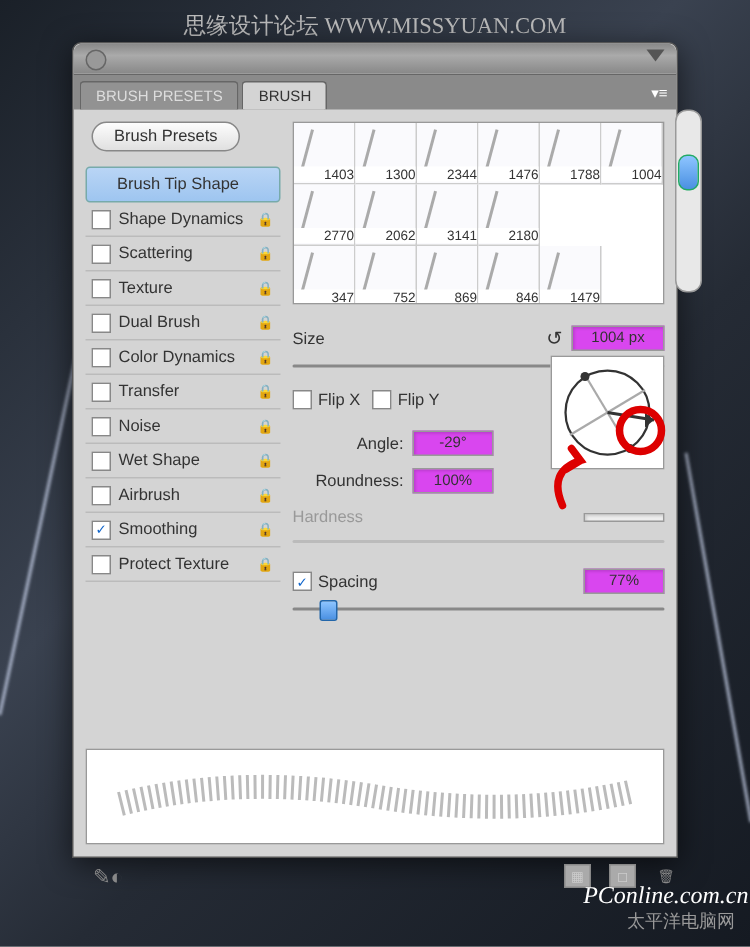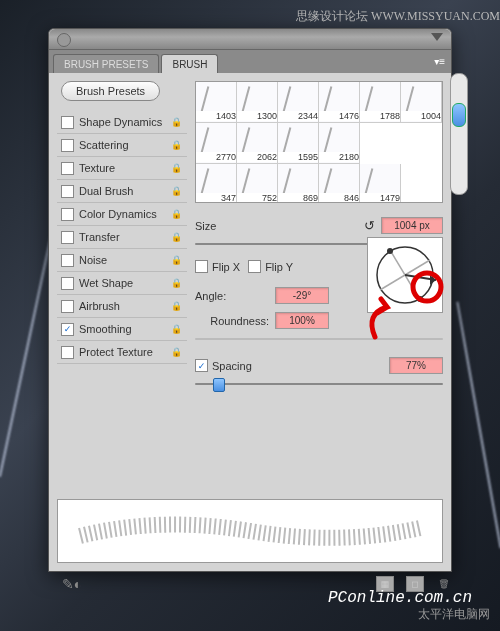--- a/index.html
+++ b/index.html
@@ -1,20 +1,20 @@
 <!DOCTYPE html>
 <html><head>
 <meta charset="utf-8">
 <style>
 body{margin:0;font-family:"Lucida Grande",Arial,sans-serif;font-size:11px;color:#333;background:#2a3038;width:500px;height:631px;overflow:hidden;position:relative}
 .bg{position:absolute;inset:0;background:linear-gradient(135deg,#1a2028,#3a4250 40%,#252b35 60%,#151a22)}
 .light{position:absolute;background:rgba(220,230,255,.7);filter:blur(1px)}
 .l1{width:2px;height:300px;left:30px;top:180px;transform:rotate(12deg)}
 .l2{width:2px;height:250px;right:20px;top:300px;transform:rotate(-10deg)}
-.hdr{position:absolute;top:8px;left:0;right:0;text-align:right;color:#bbb;font-size:12px;font-family:SimSun}
+.hdr{position:absolute;top:8px;left:0;right:0;text-align:center;color:#bbb;font-size:15px;font-family:SimSun}
 .panel{position:absolute;left:48px;top:28px;width:402px;height:542px;background:#d4d4d4;border:1px solid #555;border-radius:6px 6px 0 0;box-shadow:0 4px 20px rgba(0,0,0,.6)}
 .wbar{height:20px;background:linear-gradient(#888,#aaa 40%,#888);border-radius:6px 6px 0 0;border-bottom:1px solid #666;position:relative}
 .wdot{position:absolute;left:8px;top:4px;width:12px;height:12px;border-radius:50%;background:#999;border:1px solid #666}
 .wtri{position:absolute;right:8px;top:4px;width:0;height:0;border-left:6px solid transparent;border-right:6px solid transparent;border-top:8px solid #555}
 .tabs{display:flex;background:#8a8a8a;padding:4px 4px 0 4px;gap:2px;position:relative}
 .tab{padding:4px 10px 3px;background:#929292;color:#ddd;font-size:10px;border:1px solid #666;border-bottom:none;border-radius:3px 3px 0 0;cursor:pointer}
 .tab.active{background:#d4d4d4;color:#333}
 .tmenu{position:absolute;right:6px;top:6px;font-size:10px;color:#fff}
 .body{display:flex;height:480px}
 .side{width:140px;padding:8px 6px 8px 8px}
@@ -26,32 +26,32 @@
 .item .lk{margin-left:auto;font-size:9px;color:#444}
 .main{flex:1;padding:8px 8px 8px 2px;position:relative}
 .grid{border:1px solid #999;background:#fff;height:120px;overflow:hidden;position:relative}
 .grow{display:flex}
 .cell{width:40px;height:40px;border-right:1px solid #ccc;border-bottom:1px solid #ccc;position:relative;background:#fafafd}
 .cell::before{content:"";position:absolute;left:8px;top:4px;width:2px;height:26px;background:#aaa;transform:rotate(15deg)}
 .cell .n{position:absolute;bottom:1px;left:0;right:0;text-align:right;font-size:9px;background:#fff}
 .vsc{position:absolute;right:-17px;top:0;width:16px;height:120px;border:1px solid #999;background:#e8e8e8;border-radius:8px}
 .vth{position:absolute;right:-15px;top:30px;width:12px;height:22px;background:linear-gradient(#8ec5ff,#4a90e2);border-radius:6px;border:1px solid #2a6}
 .row{display:flex;align-items:center;margin-top:10px;font-size:11px}
-.inp{border:1px solid #999;background:#fca5a5;padding:2px 4px;font-size:10px;text-align:center;box-shadow:inset 1px 1px 2px rgba(0,0,0,.15)}
+.inp{border:1px solid #999;background:#d946ef;padding:2px 4px;font-size:10px;text-align:center;box-shadow:inset 1px 1px 2px rgba(0,0,0,.15)}
 .slider{height:16px;position:relative;margin-top:2px}
 .strk{position:absolute;left:0;right:0;top:7px;height:2px;background:#888;border-radius:2px}
 .sth{position:absolute;top:2px;width:10px;height:12px;background:linear-gradient(#8ec5ff,#4a90e2);border:1px solid #26a;border-radius:2px}
 .cb2{width:11px;height:11px;border:1px solid #888;background:#fff;margin-right:4px;display:inline-flex;align-items:center;justify-content:center;font-size:9px;color:#1166cc;vertical-align:middle}
 .dial{width:74px;height:74px;border:1px solid #999;background:#fff;position:absolute;right:8px;top:164px}
 .dial svg{width:100%;height:100%}
 .red{position:absolute;pointer-events:none}
 .prev{position:absolute;left:8px;right:8px;bottom:8px;height:62px;border:1px solid #999;background:#fff;display:flex;align-items:center;justify-content:center;overflow:hidden}
 .fbar{position:absolute;left:48px;top:572px;width:404px;height:24px;display:flex;align-items:center;justify-content:flex-end;gap:12px;color:#ccc}
 .fic{width:16px;height:14px;border:1px solid #888;background:#aaa;font-size:9px;display:flex;align-items:center;justify-content:center}
-.ft1{position:absolute;right:28px;bottom:24px;color:#fff;font-size:16px;font-style:italic;font-family:Liberation Mono, monospace}
+.ft1{position:absolute;right:1px;bottom:24px;color:#fff;font-size:16px;font-style:italic;font-family:Liberation Serif, serif}
 .ft2{position:absolute;right:10px;bottom:8px;color:#999;font-size:12px;font-family:SimSun}
 </style>
 </head>
 <body>
 
 <div class="bg"></div>
 <div class="light l1"></div>
 <div class="light l2"></div>
 
 <div class="hdr">思缘设计论坛 WWW.MISSYUAN.COM</div>
@@ -63,20 +63,25 @@
  </div>
  <div class="tabs">
   <div class="tab">BRUSH PRESETS</div>
   <div class="tab active">BRUSH</div>
   <div class="tmenu">▾≡</div>
  </div>
  <div class="body">
   <div class="side">
    <span class="pbtn">Brush Presets</span>
    <div id="opts">
+          <div class="item sel">
+            <span class="cb none"></span>
+            <span>Brush Tip Shape</span>
+            <span class="lk"></span>
+          </div>
           <div class="item">
             <span class="cb"></span>
             <span>Shape Dynamics</span>
             <span class="lk">🔒</span>
           </div>
           <div class="item">
             <span class="cb"></span>
             <span>Scattering</span>
             <span class="lk">🔒</span>
           </div>
@@ -151,21 +156,21 @@
               </div>
             </div>
             <div class="grow">
               <div class="cell">
                 <div class="n">2770</div>
               </div>
               <div class="cell">
                 <div class="n">2062</div>
               </div>
               <div class="cell">
-                <div class="n">1595</div>
+                <div class="n">3141</div>
               </div>
               <div class="cell">
                 <div class="n">2180</div>
               </div>
             </div>
             <div class="grow">
               <div class="cell">
                 <div class="n">347</div>
               </div>
               <div class="cell">
@@ -198,26 +203,30 @@
 
    <div class="row" style="margin-top:8px">
     <span class="cb2"></span>
           <span>Flip X</span>
     <span style="width:8px"></span>
     <span class="cb2"></span>
           <span>Flip Y</span>
    </div>
 
    <div class="row" style="margin-top:14px">
-    <span style="width:74px;text-align:left;margin-right:6px">Angle:</span>
+    <span style="width:74px;text-align:right;margin-right:6px">Angle:</span>
     <span class="inp" style="width:44px">-29°</span>
    </div>
    <div class="row" style="margin-top:8px">
     <span style="width:74px;text-align:right;margin-right:6px">Roundness:</span>
     <span class="inp" style="width:44px">100%</span>
+   </div>
+   <div class="row" style="margin-top:10px;color:#999">
+    <span>Hardness</span>
+    <span class="inp" style="width:44px;margin-left:auto;background:#eee"></span>
    </div>
    <div class="slider">
           <div class="strk" style="background:#bbb"></div>
         </div>
 
    <div class="row" style="margin-top:10px">
     <span class="cb2">✓</span>
     <span>Spacing</span>
     <span class="inp" style="width:44px;margin-left:auto">77%</span>
    </div>

